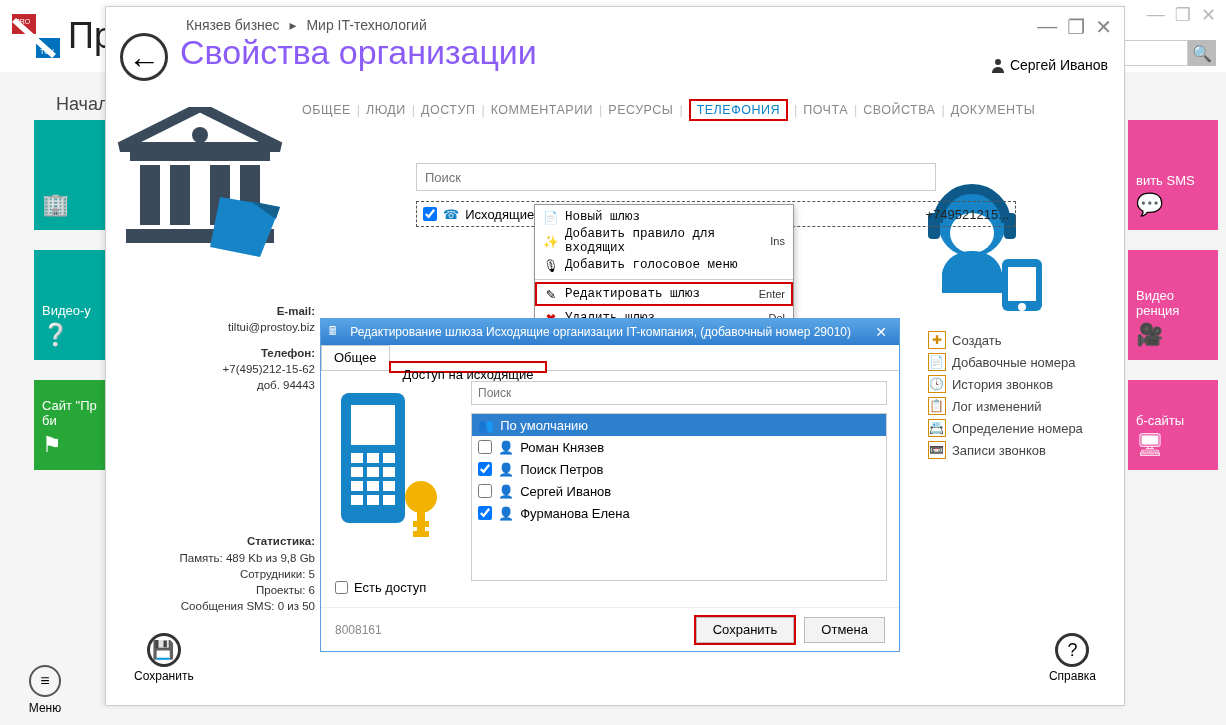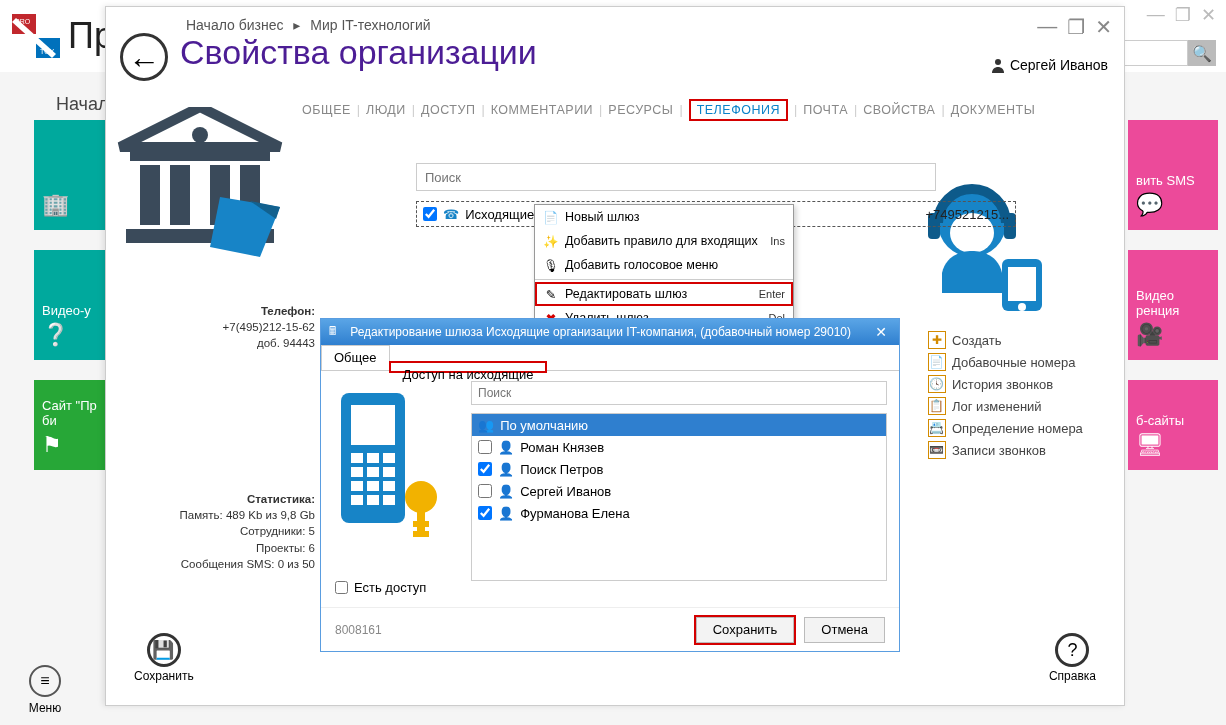--- a/index.html
+++ b/index.html
@@ -31,21 +31,21 @@
 .bottom-left { position: absolute; left: 20px; bottom: 10px; text-align: center; width: 50px; }
 .menu-circle { width: 32px; height: 32px; border: 2px solid #555; border-radius: 50%; margin: 0 auto 4px; display: flex; align-items: center; justify-content: center; font-size: 16px; }
 .bottom-label { font-size: 12px; text-align: center; }
 
 
 .modal { position: absolute; left: 105px; top: 6px; right: 0; width: 1020px; height: 700px; background: #fff; border: 1px solid #ccc; box-shadow: -2px 0 6px rgba(0,0,0,.1); }
 .modal-header { position: relative; height: 90px; padding: 6px 20px 0 20px; }
 .back-arrow { position: absolute; left: 14px; top: 26px; width: 48px; height: 48px; border: 3px solid #333; border-radius: 50%; display: flex; align-items: center; justify-content: center; font-size: 32px; cursor: pointer; }
 .breadcrumb { margin-left: 60px; font-size: 14px; color: #555; padding-top: 4px; }
 .breadcrumb .sep { margin: 0 6px; }
-.modal-title { margin-left: 54px; font-size: 34px; font-weight: 300; color: #4c1d95; }
+.modal-title { margin-left: 54px; font-size: 34px; font-weight: 300; color: #8b5cf6; }
 .win-controls { position: absolute; right: 12px; top: 8px; display: flex; gap: 10px; color: #888; font-size: 20px; }
 .user-label { position: absolute; right: 16px; top: 50px; font-size: 14px; display: flex; align-items: center; gap: 4px; }
 .user-ico { width: 16px; height: 16px; }
 
 
 .tabs { display: flex; gap: 6px; padding: 2px 0 8px 196px; font-size: 12.5px; color: #888; align-items: center; }
 .tabs .tab { letter-spacing: .5px; cursor: pointer; }
 .tabs .tab.active { color: #0a82c9; border: 2px solid #d40000; padding: 2px 6px; }
 .tabs .divider { color: #ccc; }
 
@@ -57,21 +57,21 @@
 
 .midcol { position: absolute; left: 296px; top: 20px; width: 600px; }
 .search-box { width: 520px; height: 28px; border: 1px solid #ccc; padding: 0 8px; color: #999; font-size: 13px; }
 .gateway-row { width: 600px; height: 26px; border: 1px dashed #555; margin-top: 10px; display: flex; align-items: center; gap: 6px; padding: 0 6px; font-size: 13px; }
 .gateway-row .chk { width: 14px; height: 14px; }
 .gateway-row .num { margin-left: auto; color: #222; }
 
 
 .ctx { position: absolute; left: 534px; top: 204px; width: 260px; background: #fff; border: 1px solid #999; box-shadow: 2px 2px 6px rgba(0,0,0,.2); font-size: 12.5px; }
 .ctx-item { display: flex; align-items: center; gap: 6px; padding: 4px 8px; height: 24px; }
-.ctx-item .label { flex: 1; }
+.ctx-item .label { flex: 1; font-family: Liberation Mono, monospace; }
 .ctx-item .shortcut { color: #333; font-size: 11px; }
 .ctx-sep { border-top: 1px solid #ccc; margin: 2px 0; }
 .ctx-item.highlight { outline: 2px solid #d40000; outline-offset: -2px; }
 .ctx-icon { width: 16px; height: 16px; display: inline-flex; align-items: center; justify-content: center; }
 
 
 .info { position: absolute; left: 5px; top: 160px; width: 190px; font-size: 11.5px; text-align: right; line-height: 1.4; color: #333; }
 .info b { font-weight: 700; }
 .info .block { margin-bottom: 10px; }
 
@@ -167,21 +167,21 @@
   <div class="bottom-left">
     <div class="menu-circle">≡</div>
     <div class="bottom-label">Меню</div>
   </div>
 </div>
 
 <div class="modal">
   <div class="modal-header">
     <div class="back-arrow">←</div>
     <div class="breadcrumb">
-      <span>Начало бизнес</span>
+      <span>Князев бизнес</span>
       <span class="sep">▸</span>
       <span>Мир IT-технологий</span>
     </div>
     <div class="modal-title">Свойства организации</div>
     <div class="win-controls">
       <span>—</span>
       <span>❐</span>
       <span>✕</span>
     </div>
     <div class="user-label">
@@ -243,20 +243,24 @@
       <input class="search-box" placeholder="Поиск" style="">
       <div class="gateway-row">
         <input class="chk" type="checkbox" checked="" style="">
         <span style="color:#1784c7">☎</span>
         <span>Исходящие организации IT</span>
         <span class="num">+749521215...</span>
       </div>
     </div>
 
     <div class="info">
+      <div class="block">
+        <b>E-mail:</b><br>
+        <span>tiltui@prostoy.biz</span>
+      </div>
       <div class="block">
         <b>Телефон:</b><br>
         <span>+7(495)212-15-62</span><br>
         <span>доб. 94443</span>
       </div>
       <div class="block" style="margin-top:140px">
         <b>Статистика:</b><br>
         <span>Память: 489 Kb из 9,8 Gb</span><br>
         <span>Сотрудники: 5</span><br>
         <span>Проекты: 6</span><br>

